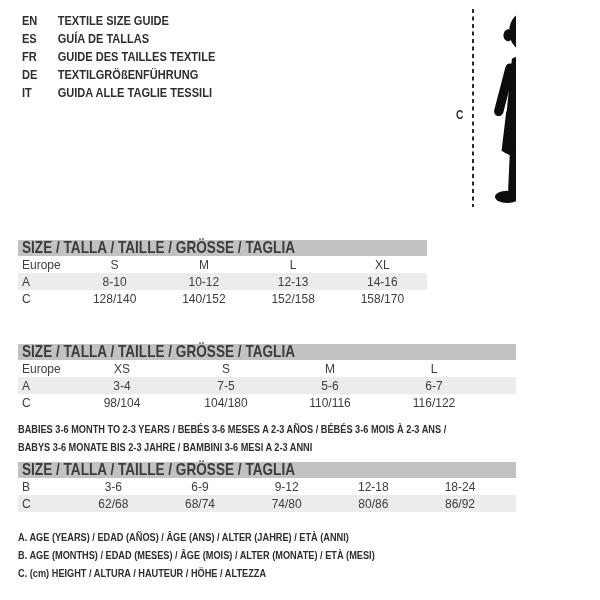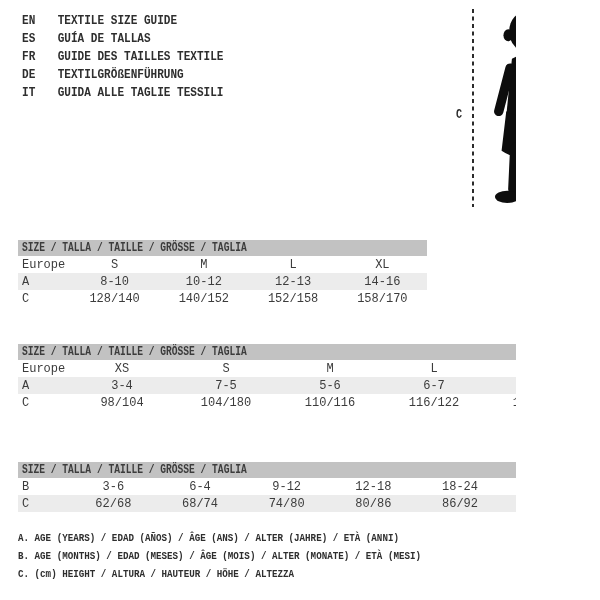--- a/index.html
+++ b/index.html
@@ -1,39 +1,39 @@
 <!DOCTYPE html>
 <html><head>
 <meta charset="utf-8">
 <style>
   * { margin:0; padding:0; box-sizing:border-box; }
   html,body { width:600px; height:600px; background:#ffffff; }
   body { font-family:"Liberation Sans", sans-serif; color:#3c3c3c; }
-  .canvas { position:relative; width:516px; height:600px; overflow:hidden;font-family:Liberation Mono, monospace; }
+  .canvas { position:relative; width:516px; height:600px; overflow:hidden; }
 
   
   .cond { display:inline-block; transform:scaleX(0.8); transform-origin:0 50%; white-space:nowrap; }
 
   
   .lang-list { position:absolute; left:22px; top:11px; transform:scaleX(0.85); transform-origin:0 0; }
   .lang-row { display:flex; height:18px; align-items:center; font-weight:bold; font-size:13px; color:#2e2e2e; white-space:nowrap; }
   .lang-code { width:42px; }
 
   
   .dash-line { position:absolute; left:471px; top:9px; width:4px; height:198px; }
   .height-label { position:absolute; left:456px; top:108px; font-weight:bold; font-size:12px; color:#2e2e2e; transform:scaleX(0.85); transform-origin:0 0; }
   .baby { position:absolute; left:479px; top:8px; width:94px; height:202px; }
 
   
   .section-title { position:absolute; left:18px; font-weight:bold; font-size:11.5px; color:#2e2e2e; line-height:18px; white-space:nowrap; }
   .section-title sub { font-size:8px; }
 
   
   .table { position:absolute; left:18px; }
-  .size-bar { height:16px; background:#c2c2c2; display:flex; align-items:center; padding-left:4px; font-weight:bold; font-size:12px; color:#3c3c3c; }
+  .size-bar { height:16px; background:#c2c2c2; display:flex; align-items:center; padding-left:4px; font-weight:bold; font-size:17px; color:#3c3c3c; }
   .trow { display:flex; height:17px; align-items:center; font-size:12px; }
   .trow.alt { background:#ececec; }
   .tlabel { width:52px; padding-left:4px; }
   .tcell { flex:1; text-align:center; }
 
   
   .footnotes { position:absolute; left:18px; top:531px; transform:scaleX(0.8); transform-origin:0 0; }
   .footnote { height:18px; font-weight:bold; font-size:11.5px; color:#2e2e2e; white-space:nowrap; }
 </style>
 </head>
@@ -134,28 +134,32 @@
     <div class="trow">
       <span class="tlabel">C</span>
       <span class="tcell">98/104</span>
       <span class="tcell">104/180</span>
       <span class="tcell">110/116</span>
       <span class="tcell">116/122</span>
       <span class="tcell">122/128</span>
     </div>
   </div>
 
+  <div class="section-title" style="top:420px;">
+    <span class="cond" style="display:block;">BABIES 3-6 MONTH TO 2-3 YEARS / BEBÉS 3-6 MESES A 2-3 AÑOS / BÉBÉS 3-6 MOIS À 2-3 ANS /</span>
+    <span class="cond" style="display:block;">BABYS 3-6 MONATE BIS 2-3 JAHRE / BAMBINI 3-6 MESI A 2-3 ANNI</span>
+  </div>
   <div class="table" style="top:462px; width:572px;">
     <div class="size-bar">
       <span class="cond">SIZE / TALLA / TAILLE / GRÖSSE / TAGLIA</span>
     </div>
     <div class="trow">
       <span class="tlabel">B</span>
       <span class="tcell">3-6</span>
-      <span class="tcell">6-4</span>
+      <span class="tcell">6-9</span>
       <span class="tcell">9-12</span>
       <span class="tcell">12-18</span>
       <span class="tcell">18-24</span>
       <span class="tcell">24-36</span>
     </div>
     <div class="trow alt">
       <span class="tlabel">C</span>
       <span class="tcell">62/68</span>
       <span class="tcell">68/74</span>
       <span class="tcell">74/80</span>

